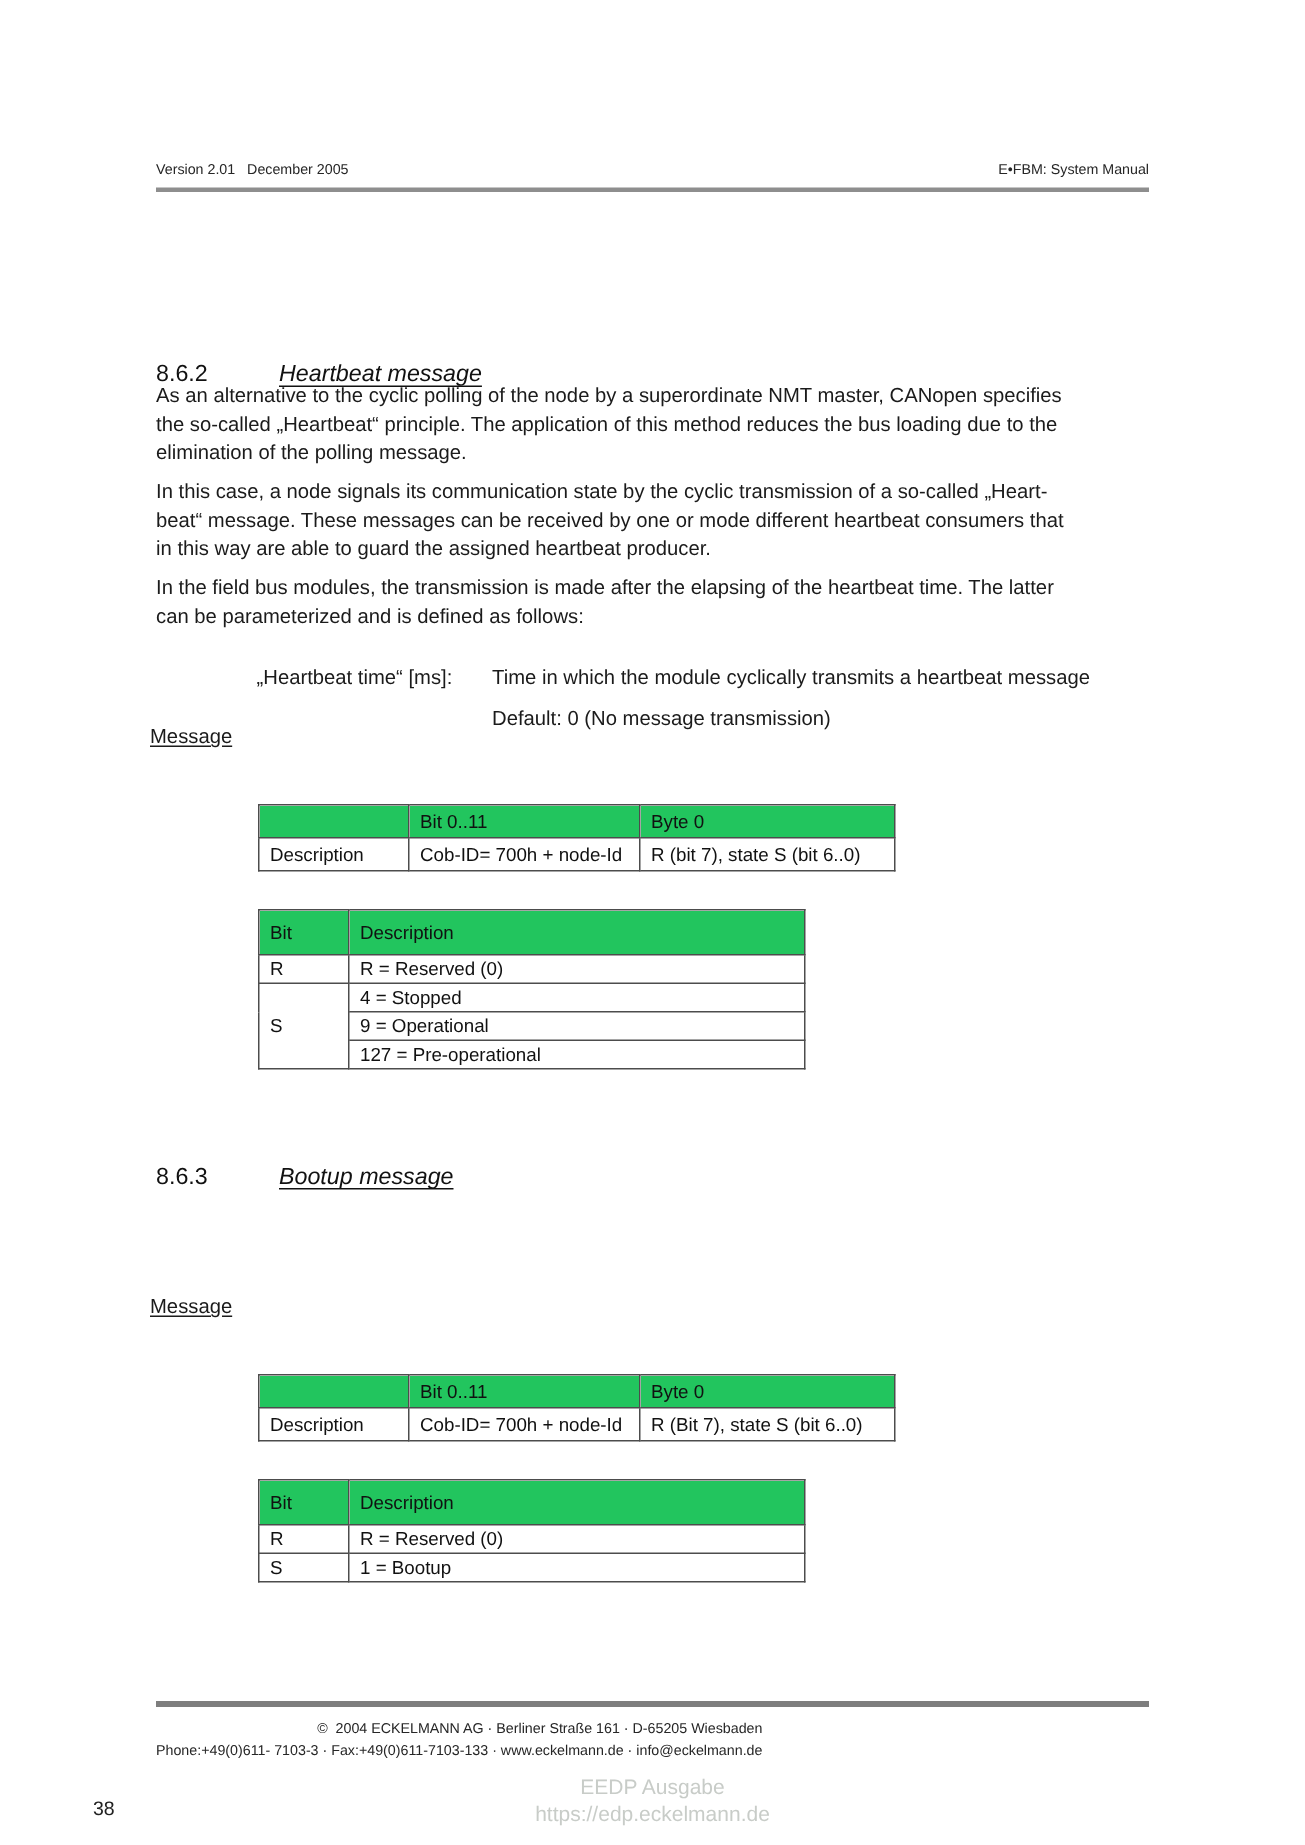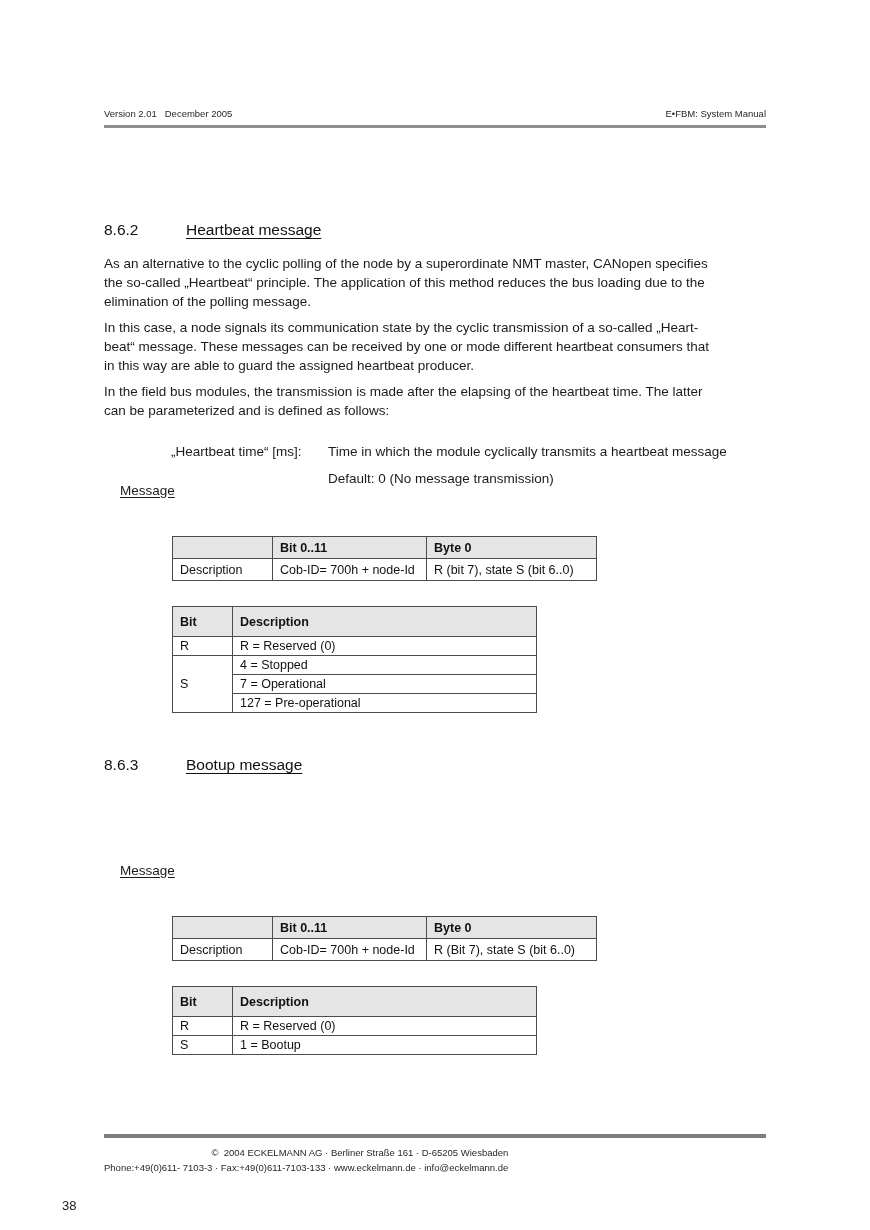--- a/index.html
+++ b/index.html
@@ -16,31 +16,31 @@
 
   
   .header-row { left:104px; right:104px; top:108px; display:flex; justify-content:space-between; font-size:9.5px; color:#262626; }
   .header-row span { white-space:pre; }
   .rule { left:104px; width:662px; background:#8e8e8e; }
   .h-rule { top:125px; height:3px; }
   .f-rule { top:1134px; height:4px; background:#7e7e7e; }
 
   
   .section-heading { left:104px; font-size:15.5px; color:#111; }
-  .section-number { display:inline-block; width:82px; }
-  .section-title { text-decoration:underline; text-underline-offset:3px; }
+  .section-number { display:inline-block; width:82px;margin-top:20px; }
+  .section-title { text-decoration:underline; text-underline-offset:3px;font-style:italic; }
   .para { left:104px; width:680px; font-size:13.5px; line-height:18.8px; white-space:pre; }
   .def-line { left:156px; font-size:13.5px; white-space:pre; }
   .def-term { display:inline-block; width:157px; }
-  .message-label { left:120px; font-size:13.5px; text-decoration:underline; text-underline-offset:2px; }
+  .message-label { left:100px; font-size:13.5px; text-decoration:underline; text-underline-offset:2px; }
 
   
   table { border-collapse:collapse; table-layout:fixed; font-size:12.5px; color:#111; }
   td, th { border:1px solid #4c4c4c; padding:0 7px; vertical-align:middle; text-align:left; font-weight:normal; overflow:hidden; }
-  th { background:#e5e5e5; font-weight:bold; }
+  th { background:#22c55e; font-weight:normal; }
   .msg-table { width:424px; }
   .msg-table tr { height:22px; }
   .bit-table { width:364px; }
   .bit-table tr.hdr { height:30px; }
   .bit-table tr.data { height:19px; }
 
   
   .page-number { left:62px; top:1152px; font-size:13px; color:#222;margin-top:46px; }
   .footer-text { left:104px; top:1146px; font-size:9.5px; line-height:14.5px; color:#262626; }
   .footer-text div { white-space:pre;text-align:right; }
@@ -113,21 +113,21 @@
     </tr>
     <tr class="data">
       <td>R</td>
       <td>R = Reserved (0)</td>
     </tr>
     <tr class="data">
       <td rowspan="3">S</td>
       <td>4 = Stopped</td>
     </tr>
     <tr class="data">
-      <td>7 = Operational</td>
+      <td>9 = Operational</td>
     </tr>
     <tr class="data">
       <td>127 = Pre-operational</td>
     </tr>
   </tbody>
     </table>
 
   <div class="abs section-heading" style="top:756px">
     <span class="section-number">8.6.3</span><span class="section-title">Bootup message</span>
   </div>
@@ -176,14 +176,18 @@
   </tbody>
     </table>
 
   <div class="abs rule f-rule"></div>
   <div class="abs page-number">38</div>
   <div class="abs footer-text">
     <div>©  2004 ECKELMANN AG · Berliner Straße 161 · D-65205 Wiesbaden</div>
     <div>Phone:+49(0)611- 7103-3 · Fax:+49(0)611-7103-133 · www.eckelmann.de · info@eckelmann.de</div>
   </div>
 
+  <div class="abs watermark">
+    <div>EEDP Ausgabe</div>
+    <div>https://edp.eckelmann.de</div>
+  </div>
 
 </div>
 
 </body></html>

